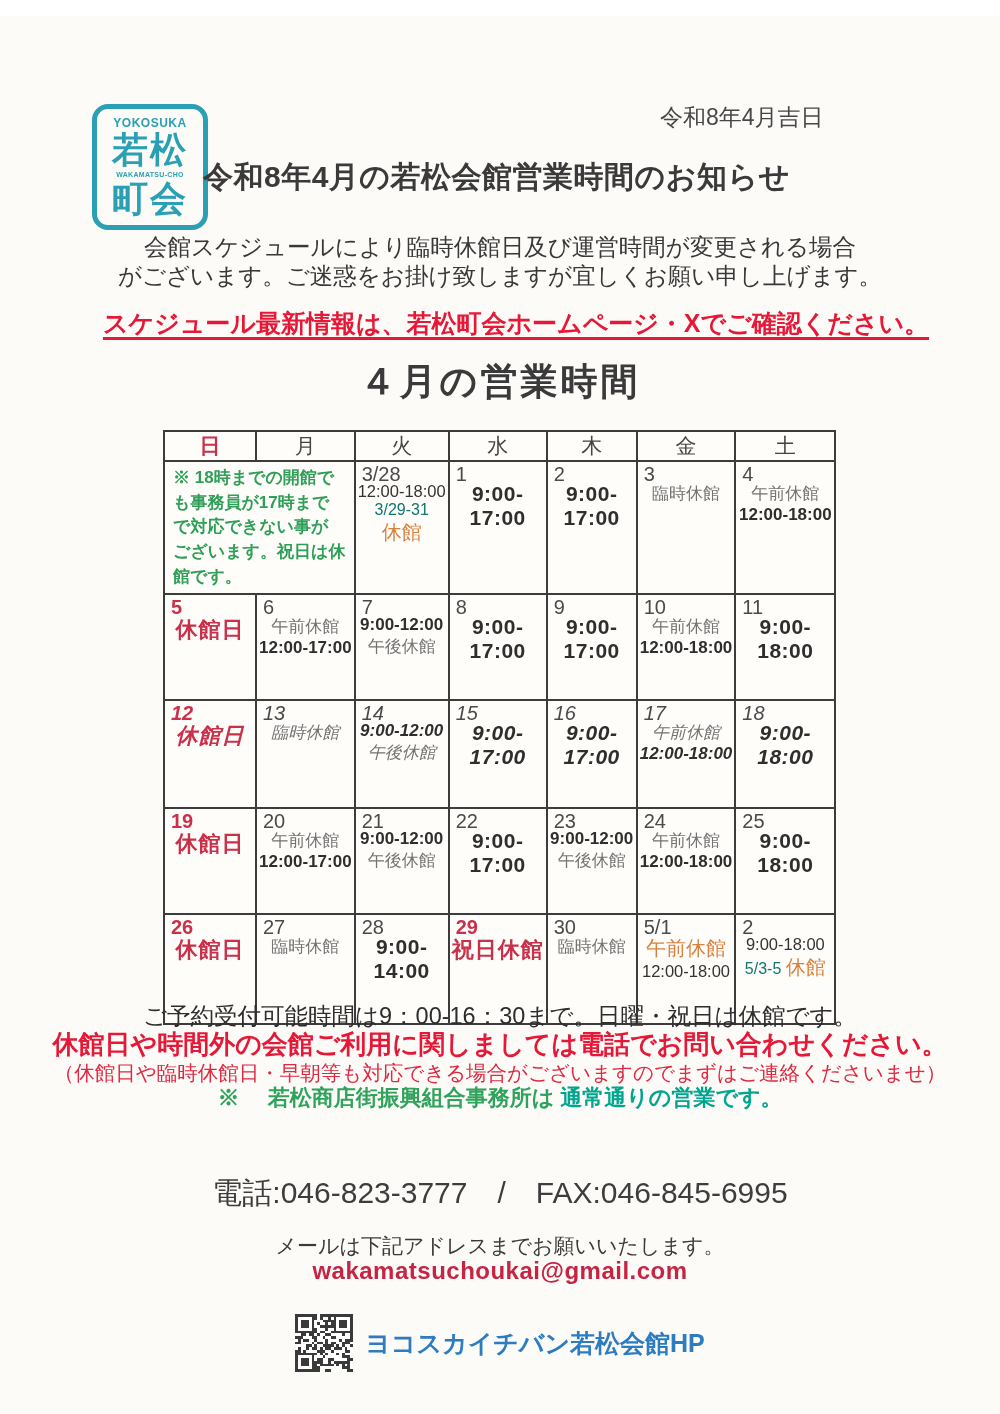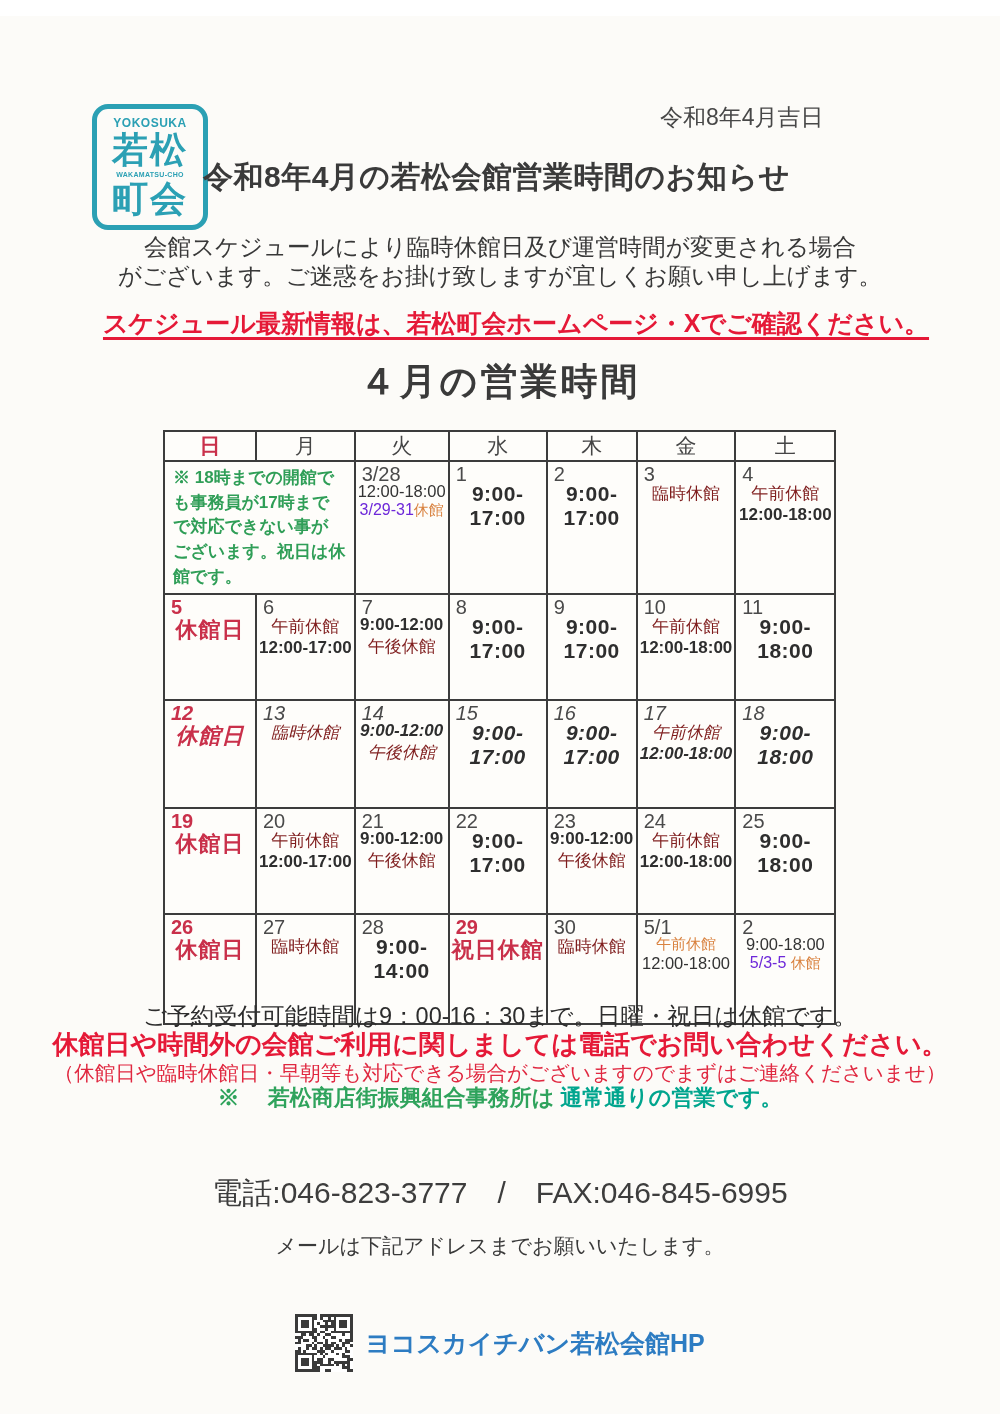--- a/index.html
+++ b/index.html
@@ -39,24 +39,24 @@
   .dnum{position:absolute;top:2px;left:6px;font-size:20px;color:#4a4a4a;line-height:1;}
   .dnum.red{color:#c9304a;font-weight:bold;}
   .lines{
     display:flex;flex-direction:column;justify-content:space-evenly;align-items:center;
     height:100%;box-sizing:border-box;padding:20px 2px 4px 2px;text-align:center;
   }
   .seg{white-space:nowrap;}
   .seg.time-lg{font-size:21px;font-weight:bold;color:#2e2e2e;letter-spacing:.5px;}
   .seg.time-b{font-size:17px;font-weight:bold;color:#2e2e2e;}
   .seg.time{font-size:16.5px;color:#333;}
-  .seg.time-sm{font-size:16px;color:#6d28d9;}
-  .seg.closed{font-size:17px;color:#7f1d1d;}
+  .seg.time-sm{font-size:16px;color:#0f766e;}
+  .seg.closed{font-size:17px;color:#737373;}
   .seg.closed-big{font-size:22px;font-weight:bold;color:#c9304a;letter-spacing:1px;}
-  .seg.orange{font-size:15px;color:#d9823f;}
+  .seg.orange{font-size:20px;color:#d9823f;}
   td.note-cell{vertical-align:middle;}
   .note-text{
     color:#2f9e57;font-weight:bold;font-size:17px;line-height:1.45;
     text-align:left;padding:4px 8px;
   }
   
   .f-line1{position:absolute;top:984px;left:0;width:100%;text-align:center;font-size:23.5px;color:#2d2d2d;white-space:nowrap;}
   .f-line2{position:absolute;top:1011px;left:0;width:100%;text-align:center;font-size:26px;font-weight:bold;color:#e51937;white-space:nowrap;}
   .f-line3{position:absolute;top:1043px;left:0;width:100%;text-align:center;font-size:20.5px;color:#e02840;white-space:nowrap;}
   .f-line4{position:absolute;top:1067px;left:0;width:100%;text-align:center;font-size:22px;font-weight:bold;white-space:nowrap;}
@@ -428,20 +428,21 @@
   <div class="f-line2">休館日や時間外の会館ご利用に関しましては電話でお問い合わせください。</div>
   <div class="f-line3">（休館日や臨時休館日・早朝等も対応できる場合がございますのでまずはご連絡くださいませ）</div>
   <div class="f-line4">
     <span class="g1">※　</span>
     <span class="g1">若松商店街振興組合事務所は </span>
     <span class="g2">通常通りの営業です。</span>
   </div>
 
   <div class="phone">電話:046-823-3777　/　FAX:046-845-6995</div>
   <div class="mailnote">メールは下記アドレスまでお願いいたします。</div>
+  <div class="email">wakamatsuchoukai@gmail.com</div>
 
   <div class="qr-row">
     <div class="qr-item">
       <span>
           <svg width="58" height="58" viewBox="0 0 21 21" shape-rendering="crispEdges" xmlns="http://www.w3.org/2000/svg">
             <rect width="21" height="21" fill="#fff"></rect>
             <rect x="7" y="0" width="1" height="1" fill="#3a3a3a"></rect>
             <rect x="9" y="0" width="1" height="1" fill="#3a3a3a"></rect>
             <rect x="10" y="0" width="1" height="1" fill="#3a3a3a"></rect>
             <rect x="11" y="0" width="1" height="1" fill="#3a3a3a"></rect>

